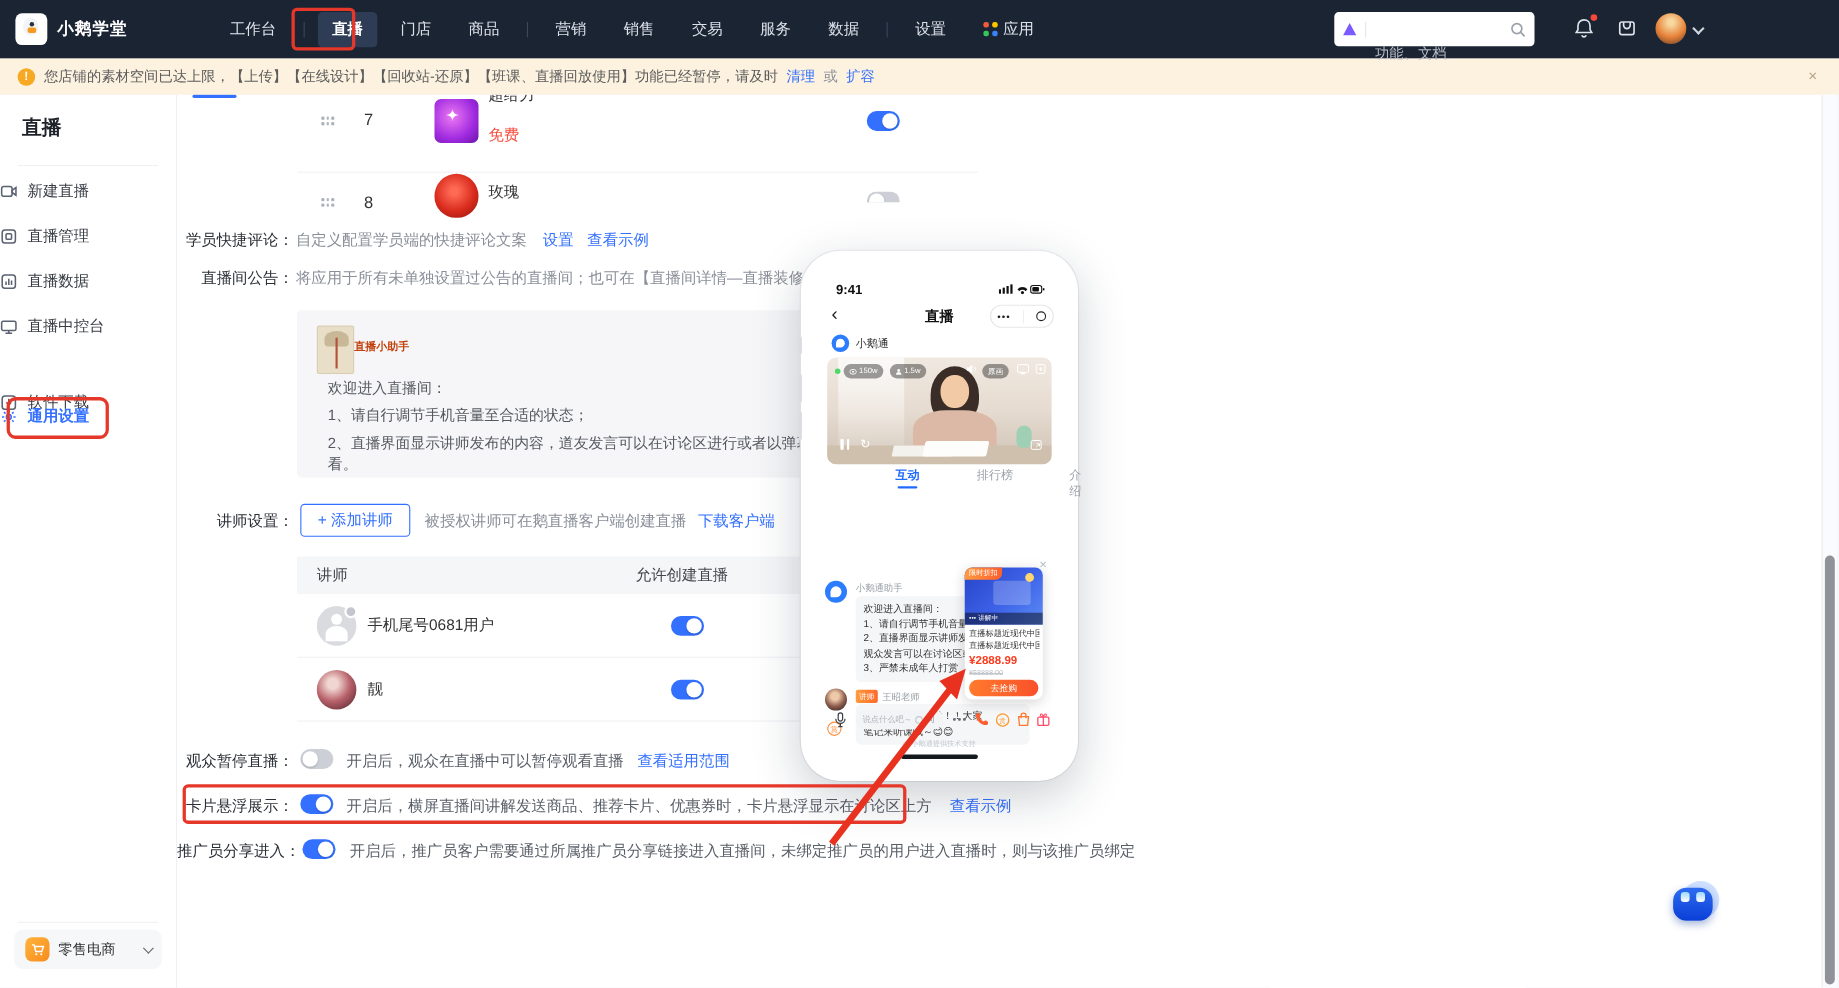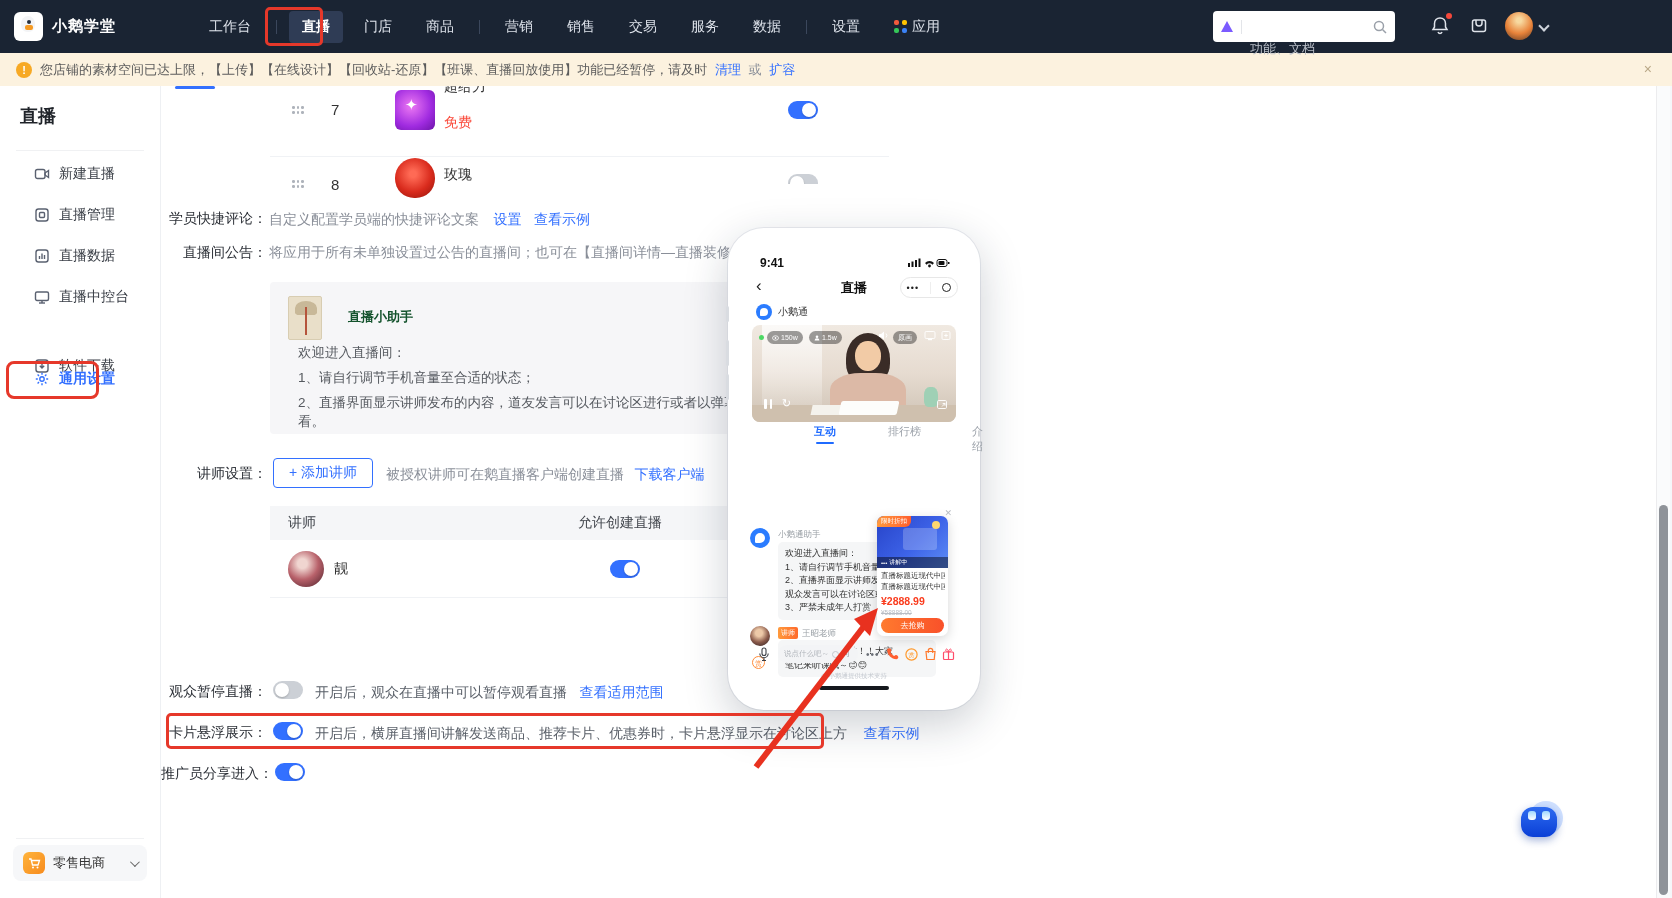--- a/index.html
+++ b/index.html
@@ -34,21 +34,21 @@
   .banner { position:absolute; left:0; top:53px; width:1672px; height:33px; background:#fcf2df; display:flex; align-items:center; padding-left:16px; z-index:9; }
   .warn-ic { width:16px; height:16px; border-radius:50%; background:#f7a924; color:#fff; font-size:11px; font-weight:bold; text-align:center; line-height:16px; margin-right:8px; flex:none; }
   .banner-text { font-size:13px; color:#5c5c5c; }
   .banner a { color:#3370ff; text-decoration:none; margin:0 4px; }
   .banner-close { position:absolute; right:20px; top:8px; color:#b9a786; font-size:14px; cursor:pointer; }
 
   
   .sidebar { position:absolute; left:0; top:86px; width:161px; height:812px; background:#fff; border-right:1px solid #eef0f3; z-index:5; }
   .side-title { position:absolute; left:20px; top:18px; font-size:18px; font-weight:bold; color:#1f2329; }
   .side-div { position:absolute; left:16px; width:128px; height:1px; background:#f0f1f3; }
-  .side-item { position:absolute; left:14px; width:161px; height:34px; display:flex; align-items:center; padding-left:20px; font-size:14px; color:#383d45; cursor:pointer;text-align:right; }
+  .side-item { position:absolute; left:0; width:161px; height:34px; display:flex; align-items:center; font-size:14px; color:#383d45; cursor:pointer;text-align:right; }
   .side-item svg { margin-right:9px; flex:none; }
   .side-item.active { color:#3370ff; font-weight:bold; }
   .ws-pill { position:absolute; left:13px; top:759px; width:134px; height:36px; background:#f6f7f9; border-radius:8px; display:flex; align-items:center; padding:0 10px; cursor:pointer; }
   .cart-badge { width:22px; height:22px; border-radius:6px; background:linear-gradient(135deg,#ffb43c,#f78b1e); display:flex; align-items:center; justify-content:center; margin-right:8px; }
   .ws-label { font-size:13px; color:#333; flex:1; }
   .ws-chev { width:7px; height:7px; border-right:1.5px solid #666; border-bottom:1.5px solid #666; transform:rotate(45deg) translateY(-2px); }
 
   
   .main { position:absolute; left:161px; top:86px; width:1502px; height:812px; background:#fff; z-index:1; }
   .tab-underline { position:absolute; left:14px; top:0; width:40px; height:3px; background:#3370ff; border-radius:2px; }
@@ -70,21 +70,21 @@
   .toggle.off { background:#ccd0d6; } .toggle.off .knob { left:2px; }
 
   .form-label { position:absolute; left:0; width:106px; text-align:right; font-size:14px; color:#2b2f36; white-space:nowrap; }
   .form-desc { font-size:14px; color:#8a8f99; white-space:nowrap; }
   .blue-link { color:#3370ff; text-decoration:none; cursor:pointer; }
 
   .notice-card { position:absolute; left:109px; top:196px; width:619px; height:152px; background:#f6f6f8; border-radius:4px; overflow:hidden; }
   .notice-icon { position:absolute; left:18px; top:14px; width:34px; height:44px; background:#e9dfc9; border:1px solid #d8cdb2; border-radius:2px; }
   .notice-icon::before { content:""; position:absolute; left:6px; top:4px; width:22px; height:14px; background:#c8b898; border-radius:50% 50% 20% 20%; }
   .notice-icon::after { content:""; position:absolute; left:16px; top:10px; width:2px; height:28px; background:#b5543c; }
-  .notice-title { position:absolute; left:78px; top:26px; font-size:13px; font-weight:bold; color:#14532d; }
+  .notice-title { position:absolute; left:52px; top:26px; font-size:10px; font-weight:bold; color:#c2410c; }
   .notice-line { position:absolute; left:28px; font-size:13.5px; color:#55595f; white-space:nowrap; }
 
   .add-btn { position:absolute; left:112px; top:372px; width:100px; height:30px; border:1px solid #3370ff; border-radius:4px; color:#3370ff; font-size:14px; background:#fff; display:flex; align-items:center; justify-content:center; cursor:pointer; }
   .lect-table { position:absolute; left:109px; top:420px; width:619px; }
   .lect-head { height:34px; background:#f5f6f8; display:flex; align-items:center; font-size:14px; color:#42464d; }
   .lect-row { height:58px; position:relative; border-bottom:1px solid #f0f2f5; display:flex; align-items:center; }
   .lect-avatar { position:absolute; left:18px; top:11px; width:36px; height:36px; border-radius:50%; }
   .av-gray { background:#d9dbdf; }
   .av-gray::before { content:""; position:absolute; left:13px; top:7px; width:10px; height:10px; background:#fff; border-radius:50%; }
   .av-gray::after { content:""; position:absolute; left:8px; top:18px; width:20px; height:14px; background:#fff; border-radius:50% 50% 0 0; }
@@ -369,20 +369,29 @@
     <span class="form-desc">被授权讲师可在鹅直播客户端创建直播</span>
     <a class="blue-link" style="font-size:14px;margin-left:6px;">下载客户端</a>
   </div>
 
   <div class="lect-table">
     <div class="lect-head">
       <span style="margin-left:18px;">讲师</span>
       <span style="margin-left:262px;">允许创建直播</span>
     </div>
     <div class="lect-row">
+      <div class="lect-avatar av-gray">
+          <span class="av-play"></span>
+        </div>
+      <div class="lect-name">手机尾号0681用户</div>
+      <div class="toggle on" style="left:340px;top:20px;">
+          <span class="knob"></span>
+        </div>
+    </div>
+    <div class="lect-row">
       <div class="lect-avatar av-photo"></div>
       <div class="lect-name">靓</div>
       <div class="toggle on" style="left:340px;top:20px;">
           <span class="knob"></span>
         </div>
     </div>
   </div>
 
   <div class="form-label" style="top:597px;">观众暂停直播：</div>
   <div class="toggle off" style="left:112px;top:595px;">
@@ -399,20 +408,21 @@
     </div>
   <div style="position:absolute;left:154px;top:638px;">
     <span class="form-desc" style="color:#595f68;">开启后，横屏直播间讲解发送商品、推荐卡片、优惠券时，卡片悬浮显示在讨论区上方</span>
     <a class="blue-link" style="font-size:14px;margin-left:12px;">查看示例</a>
   </div>
 
   <div class="form-label" style="top:679px;">推广员分享进入：</div>
   <div class="toggle on" style="left:114px;top:677px;">
       <span class="knob"></span>
     </div>
+  <div class="form-desc" style="position:absolute;left:157px;top:679px;color:#595f68;">开启后，推广员客户需要通过所属推广员分享链接进入直播间，未绑定推广员的用户进入直播时，则与该推广员绑定</div>
 </div>
 
 <div class="phone">
   <div class="side-btn" style="top:78px;height:16px;"></div>
   <div class="side-btn" style="top:112px;height:26px;"></div>
   <div class="side-btn" style="top:146px;height:26px;"></div>
 
   <div class="p-time">9:41</div>
   <div class="p-status">
     <svg width="42" height="11" viewBox="0 0 42 11">

